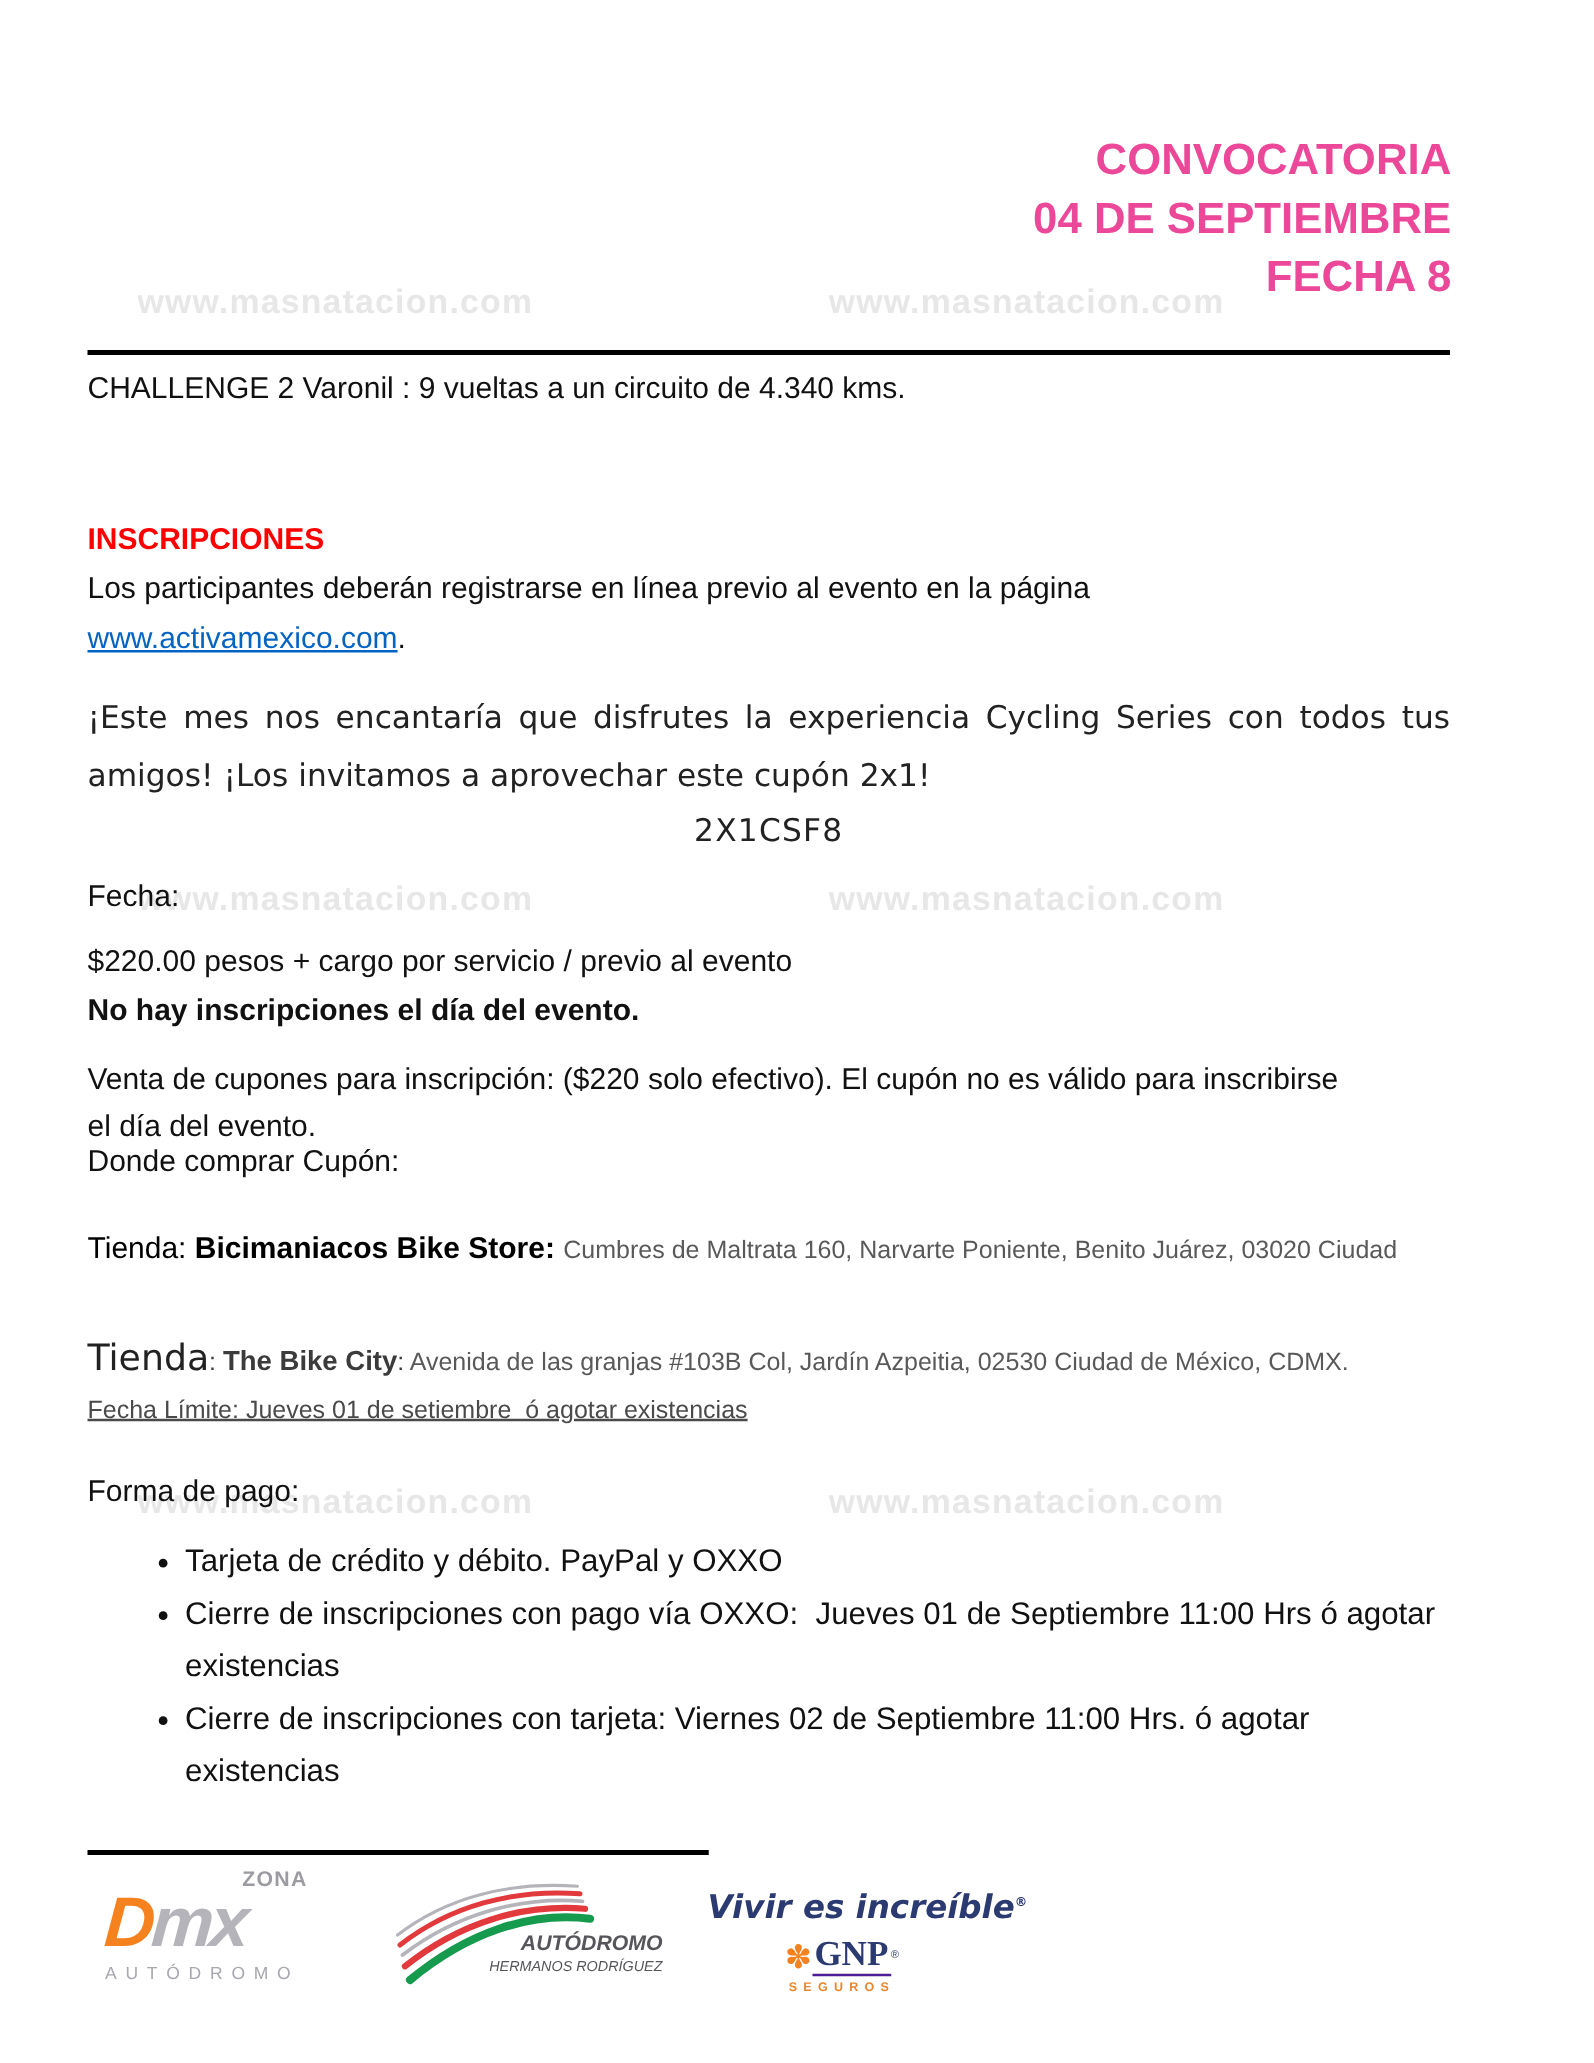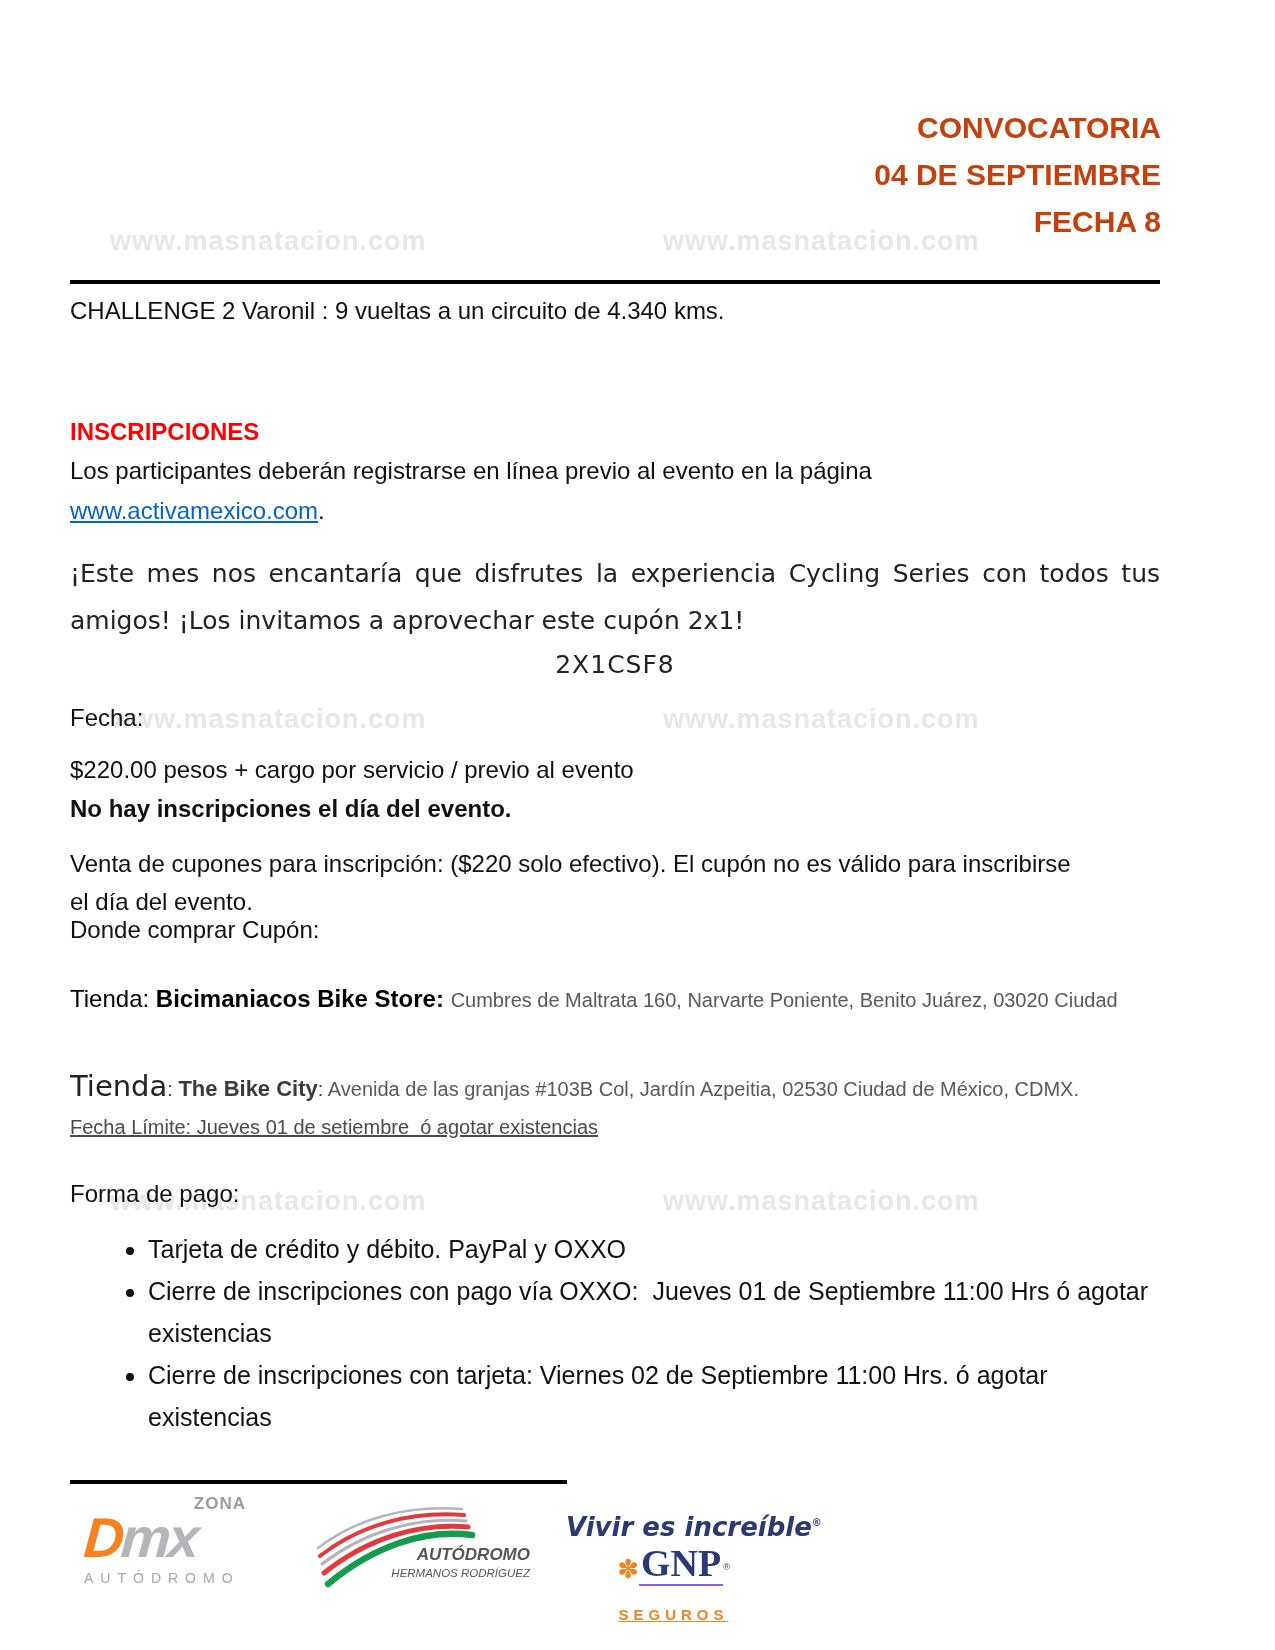--- a/index.html
+++ b/index.html
@@ -20,24 +20,24 @@
     font-size:27px;
     letter-spacing:1px;
     white-space:nowrap;
     user-select:none;
   }
   
   .doc-header{
     position:absolute;
     top:104px;right:114px;
     text-align:right;
-    font-size:30px;
+    font-size:35px;
     font-weight:700;
     line-height:47px;
-    color:#c2410c;
+    color:#ec4899;
   }
   .rule{
     position:absolute;
     left:70px;width:1090px;height:4px;
     background:#000;
   }
   .rule-top{top:280px;}
   
   .body-line{
     position:absolute;left:70px;
@@ -108,27 +108,27 @@
   .gnp-slogan{
     font-family:"DejaVu Sans",sans-serif;
     font-style:italic;font-weight:700;
     font-size:26px;color:#2b3a70;line-height:30px;white-space:nowrap;
   }
   .gnp-mark{font-size:10px;vertical-align:super;}
   .gnp-row{margin-top:6px;line-height:30px;}
   .gnp-flower{color:#f6821f;font-size:26px;vertical-align:-2px;}
   .gnp-name{
     font-family:"Liberation Serif",serif;
-    font-weight:700;font-size:38px;color:#2b3a70;
-    border-bottom:2px solid #8b5cf6;padding:0 2px;
+    font-weight:700;font-size:28px;color:#2b3a70;
+    border-bottom:2px solid #4c1d95;padding:0 2px;
   }
   .gnp-name-mark{font-size:9px;color:#2b3a70;vertical-align:super;}
   .gnp-seguros{
-    margin-top:20px;
-    font-size:15px;color:#e8872b;letter-spacing:5px;font-weight:700;text-decoration:underline;
+    margin-top:2px;
+    font-size:10px;color:#e8872b;letter-spacing:5px;font-weight:700;
   }
 </style>
 </head>
 <body>
 
 <div class="page">
 
   <div class="wm" style="left:110px;top:226px;">www.masnatacion.com</div>
   <div class="wm" style="left:663px;top:226px;">www.masnatacion.com</div>
   <div class="wm" style="left:110px;top:704px;">www.masnatacion.com</div>

